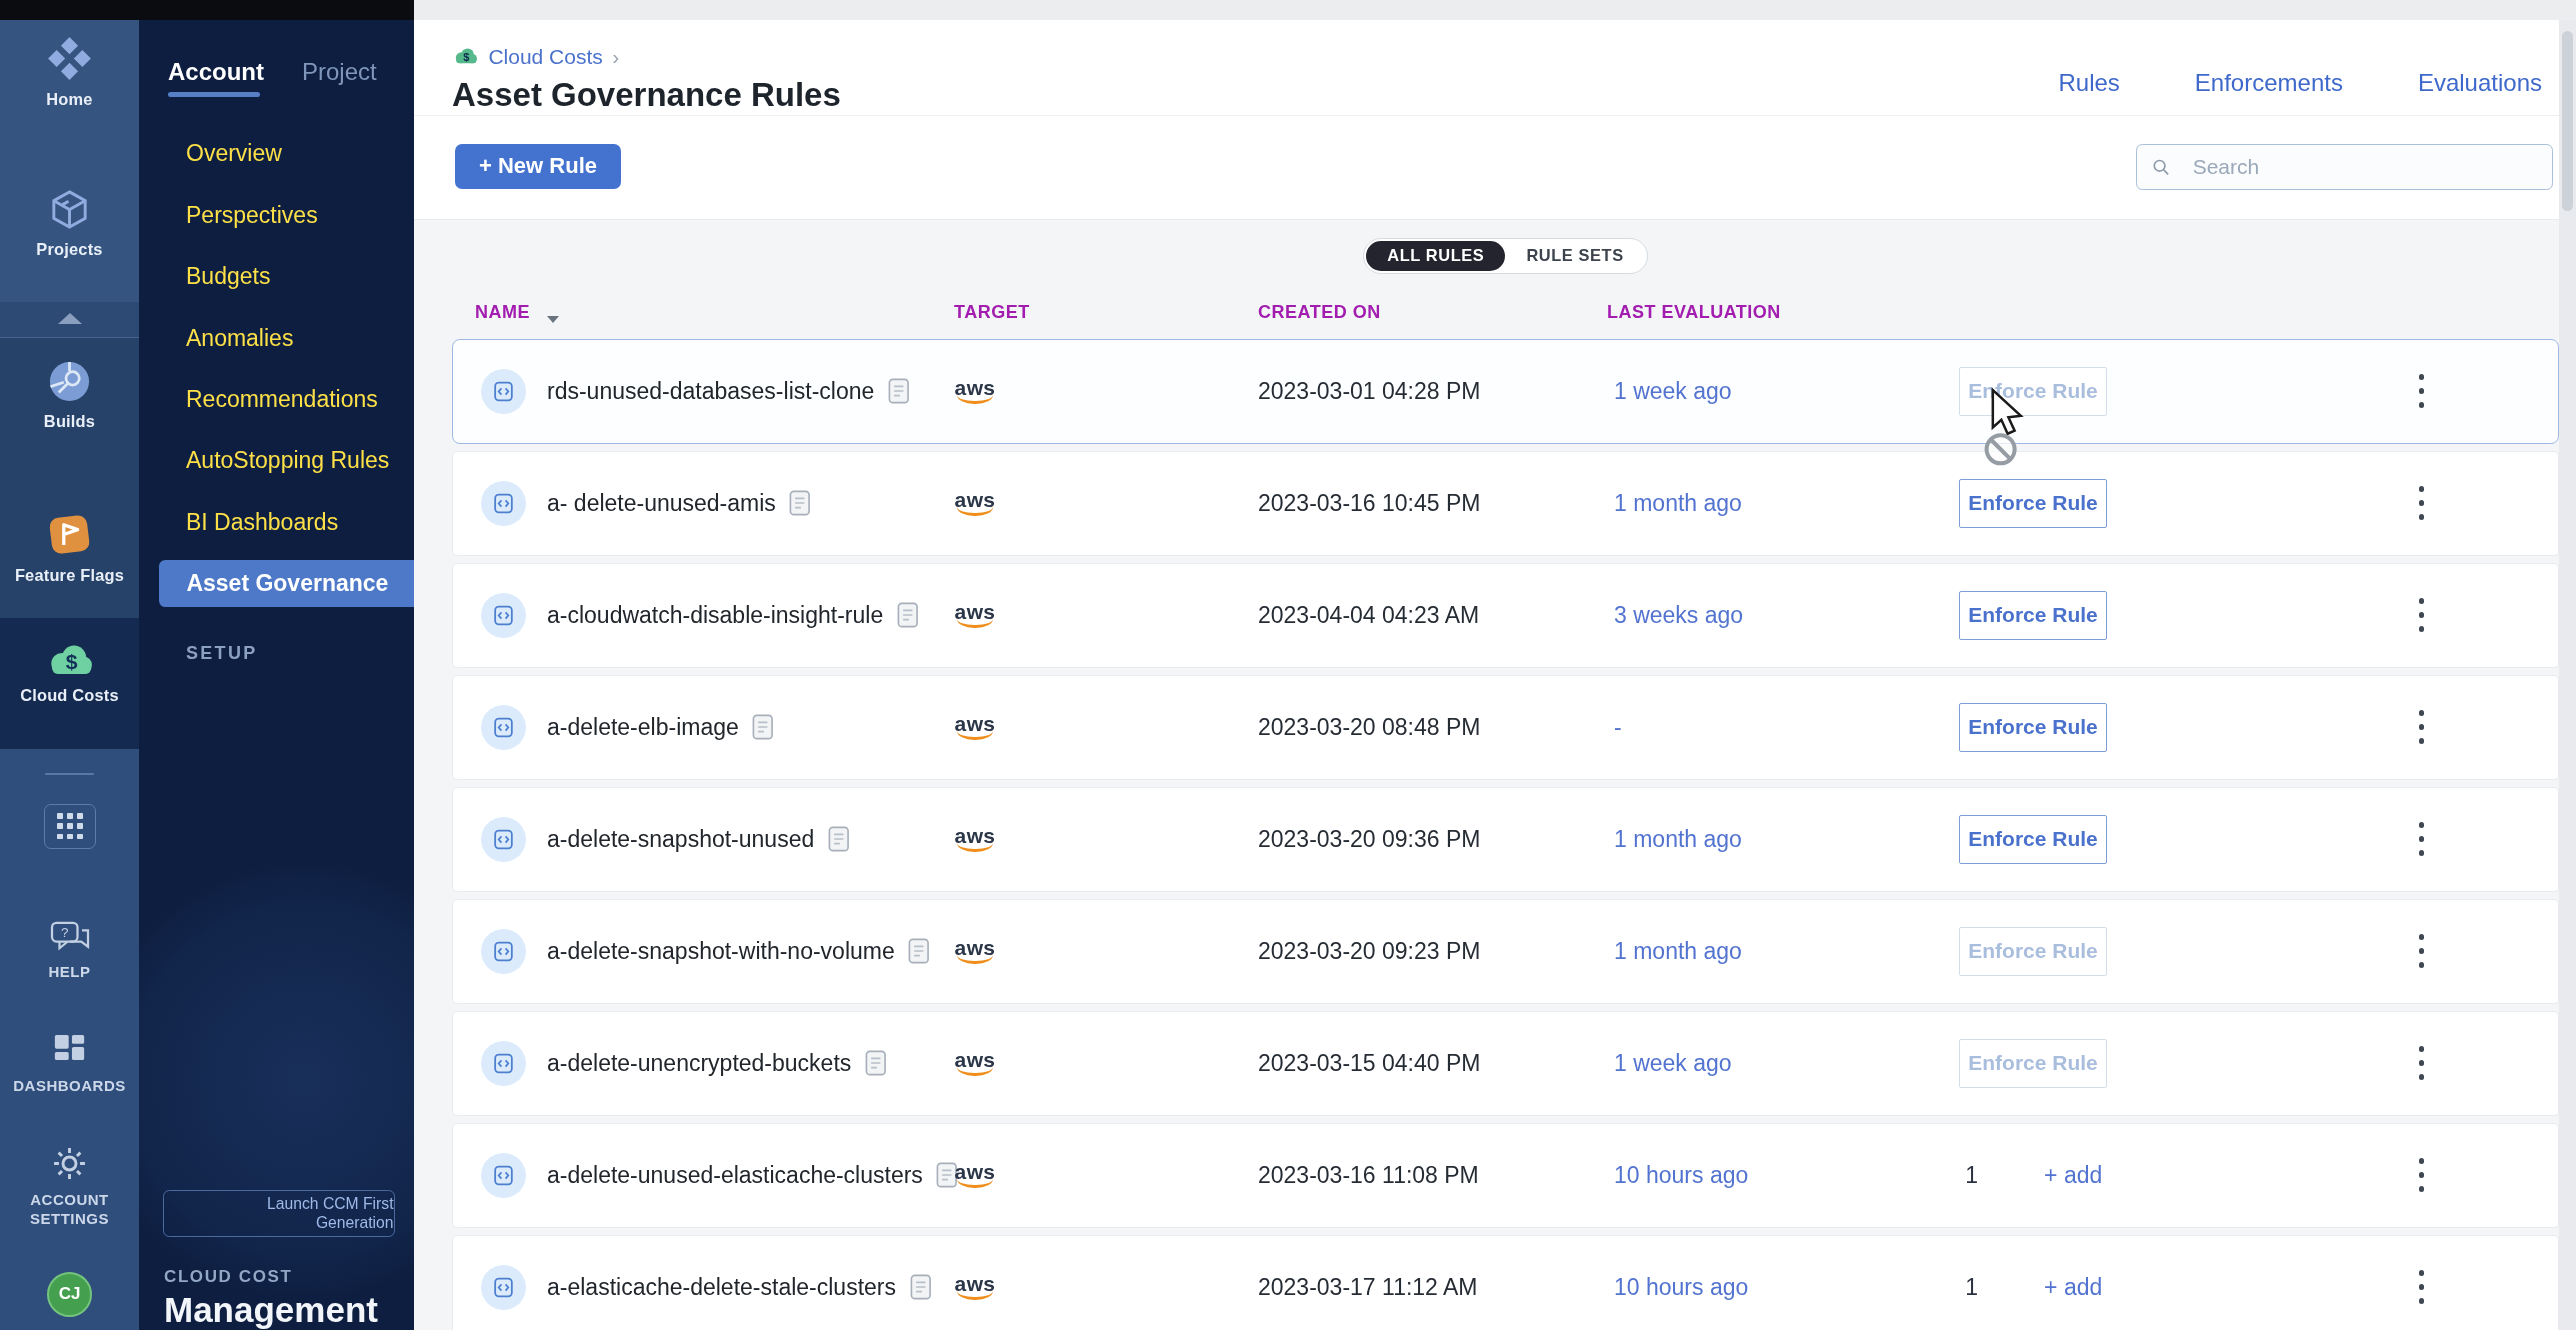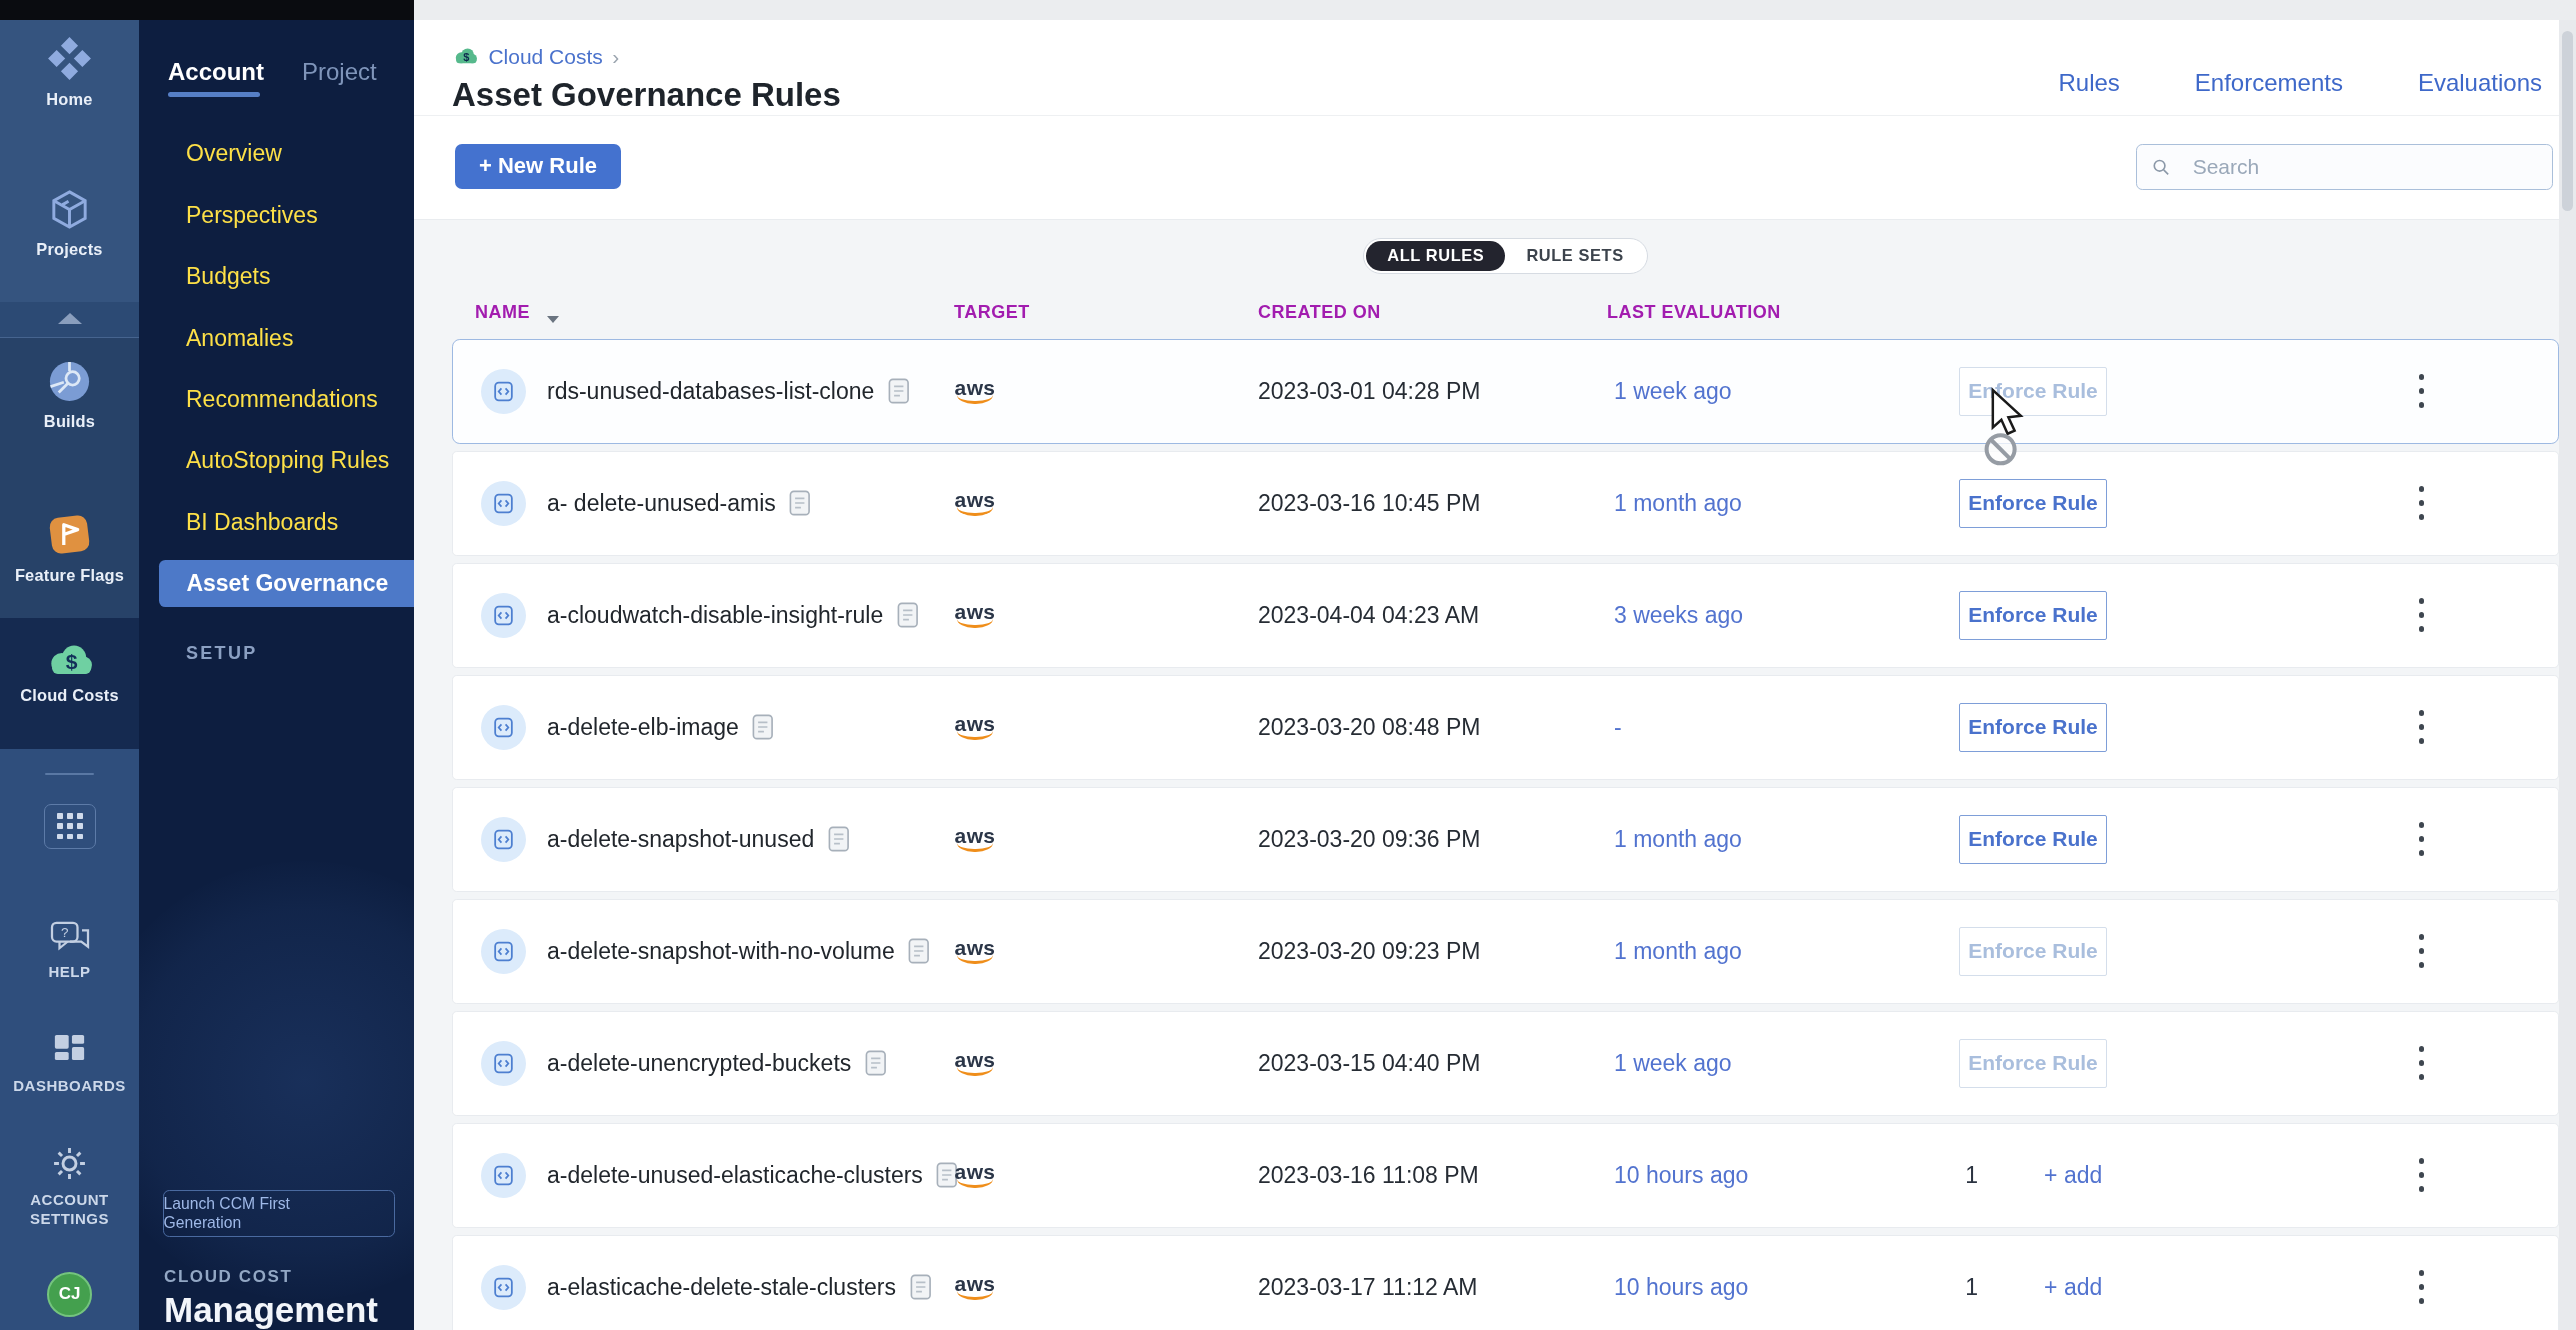--- a/index.html
+++ b/index.html
@@ -38,21 +38,21 @@
   .nav-tab-account { position:absolute; left:29px; top:38px; font-size:24px; font-weight:700; color:#ffffff; }
   .nav-tab-underline { position:absolute; left:29px; top:72px; width:92px; height:5.5px; border-radius:3.1px; background:#567fc6; }
   .nav-tab-project { position:absolute; left:163px; top:38px; font-size:24px; font-weight:500; color:#7f95ba; }
   .nav-item { position:absolute; left:0; width:275px; height:47px; display:flex; align-items:center; }
   .nav-item span { margin-left:47px; font-size:23px; font-weight:500; color:#fde047; }
   .nav-item.active { left:20.4px; width:255px; background:#4d79c8; border-radius:6.3px 0 0 6.3px; }
   .nav-item.active span { margin-left:27px; color:#ffffff; font-weight:600; }
   .nav-setup { position:absolute; left:47px; top:623px; font-size:18px; font-weight:700; letter-spacing:2.3px; color:#8ba0c2; }
   .launch-btn { position:absolute; left:23.5px; top:1170px; width:232px; height:47px; border:1.6px solid #4a6aa0; border-radius:6.3px;
     background:transparent; color:#9fb9e8; font-size:15.7px; line-height:19.6px; text-align:center; font-family:inherit;
-    display:flex; flex-direction:column; align-items:flex-start; justify-content:center; cursor:pointer; }
+    display:flex; flex-direction:column; align-items:flex-end; justify-content:center; cursor:pointer; }
   .brand-upper { position:absolute; left:25px; top:1247px; font-size:17px; font-weight:600; letter-spacing:1.6px; color:#92a7c4; }
   .brand-lower { position:absolute; left:25px; top:1270px; font-size:35px; font-weight:700; color:#f2f5fa; }
 
   
   #main { left:414px; top:19.6px; right:0; height:1311px; background:#f3f5f7; }
   #main-header { position:absolute; left:0; top:0; right:0; height:96px; background:#fff; border-bottom:0.8px solid #eef0f2; }
   .breadcrumb { position:absolute; left:38px; top:25px; display:flex; align-items:center; gap:9.4px; }
   .breadcrumb .bc-link { font-size:21px; color:#4a72cc; }
   .breadcrumb .bc-sep { font-size:21px; color:#9aa4ae; }
   .page-title { position:absolute; left:38px; top:56px; font-size:33px; font-weight:700; color:#1e242b; }

